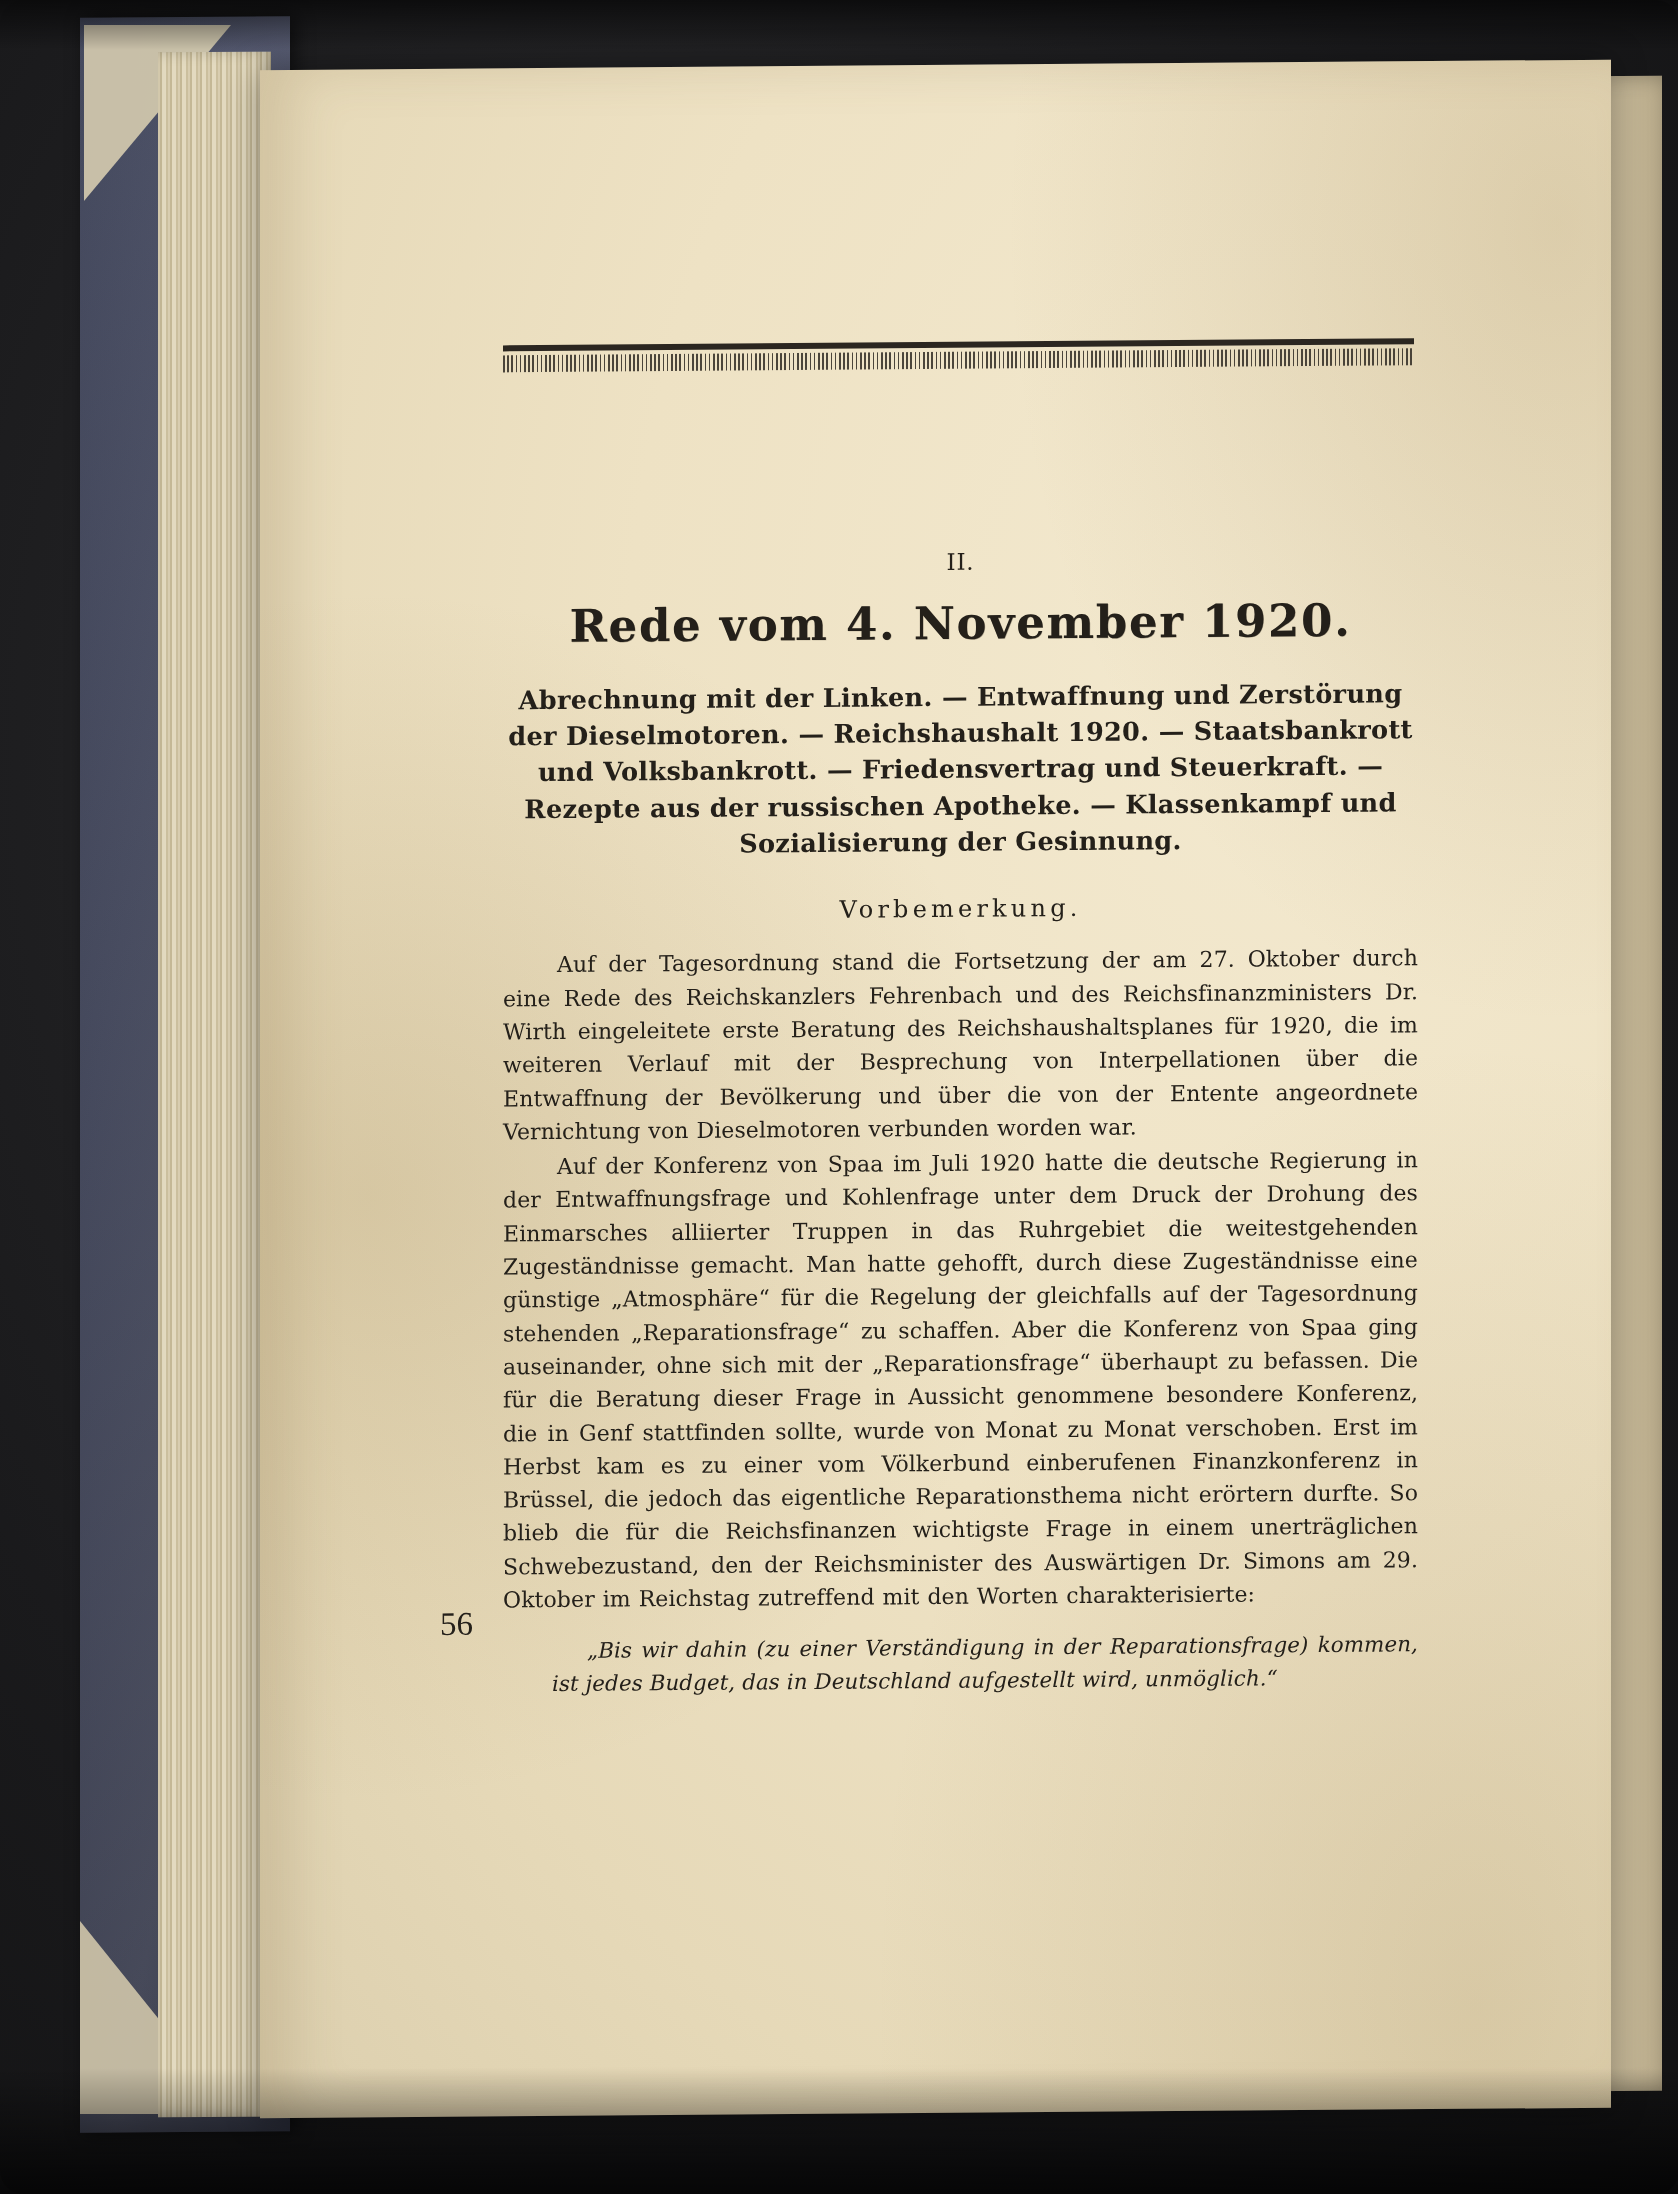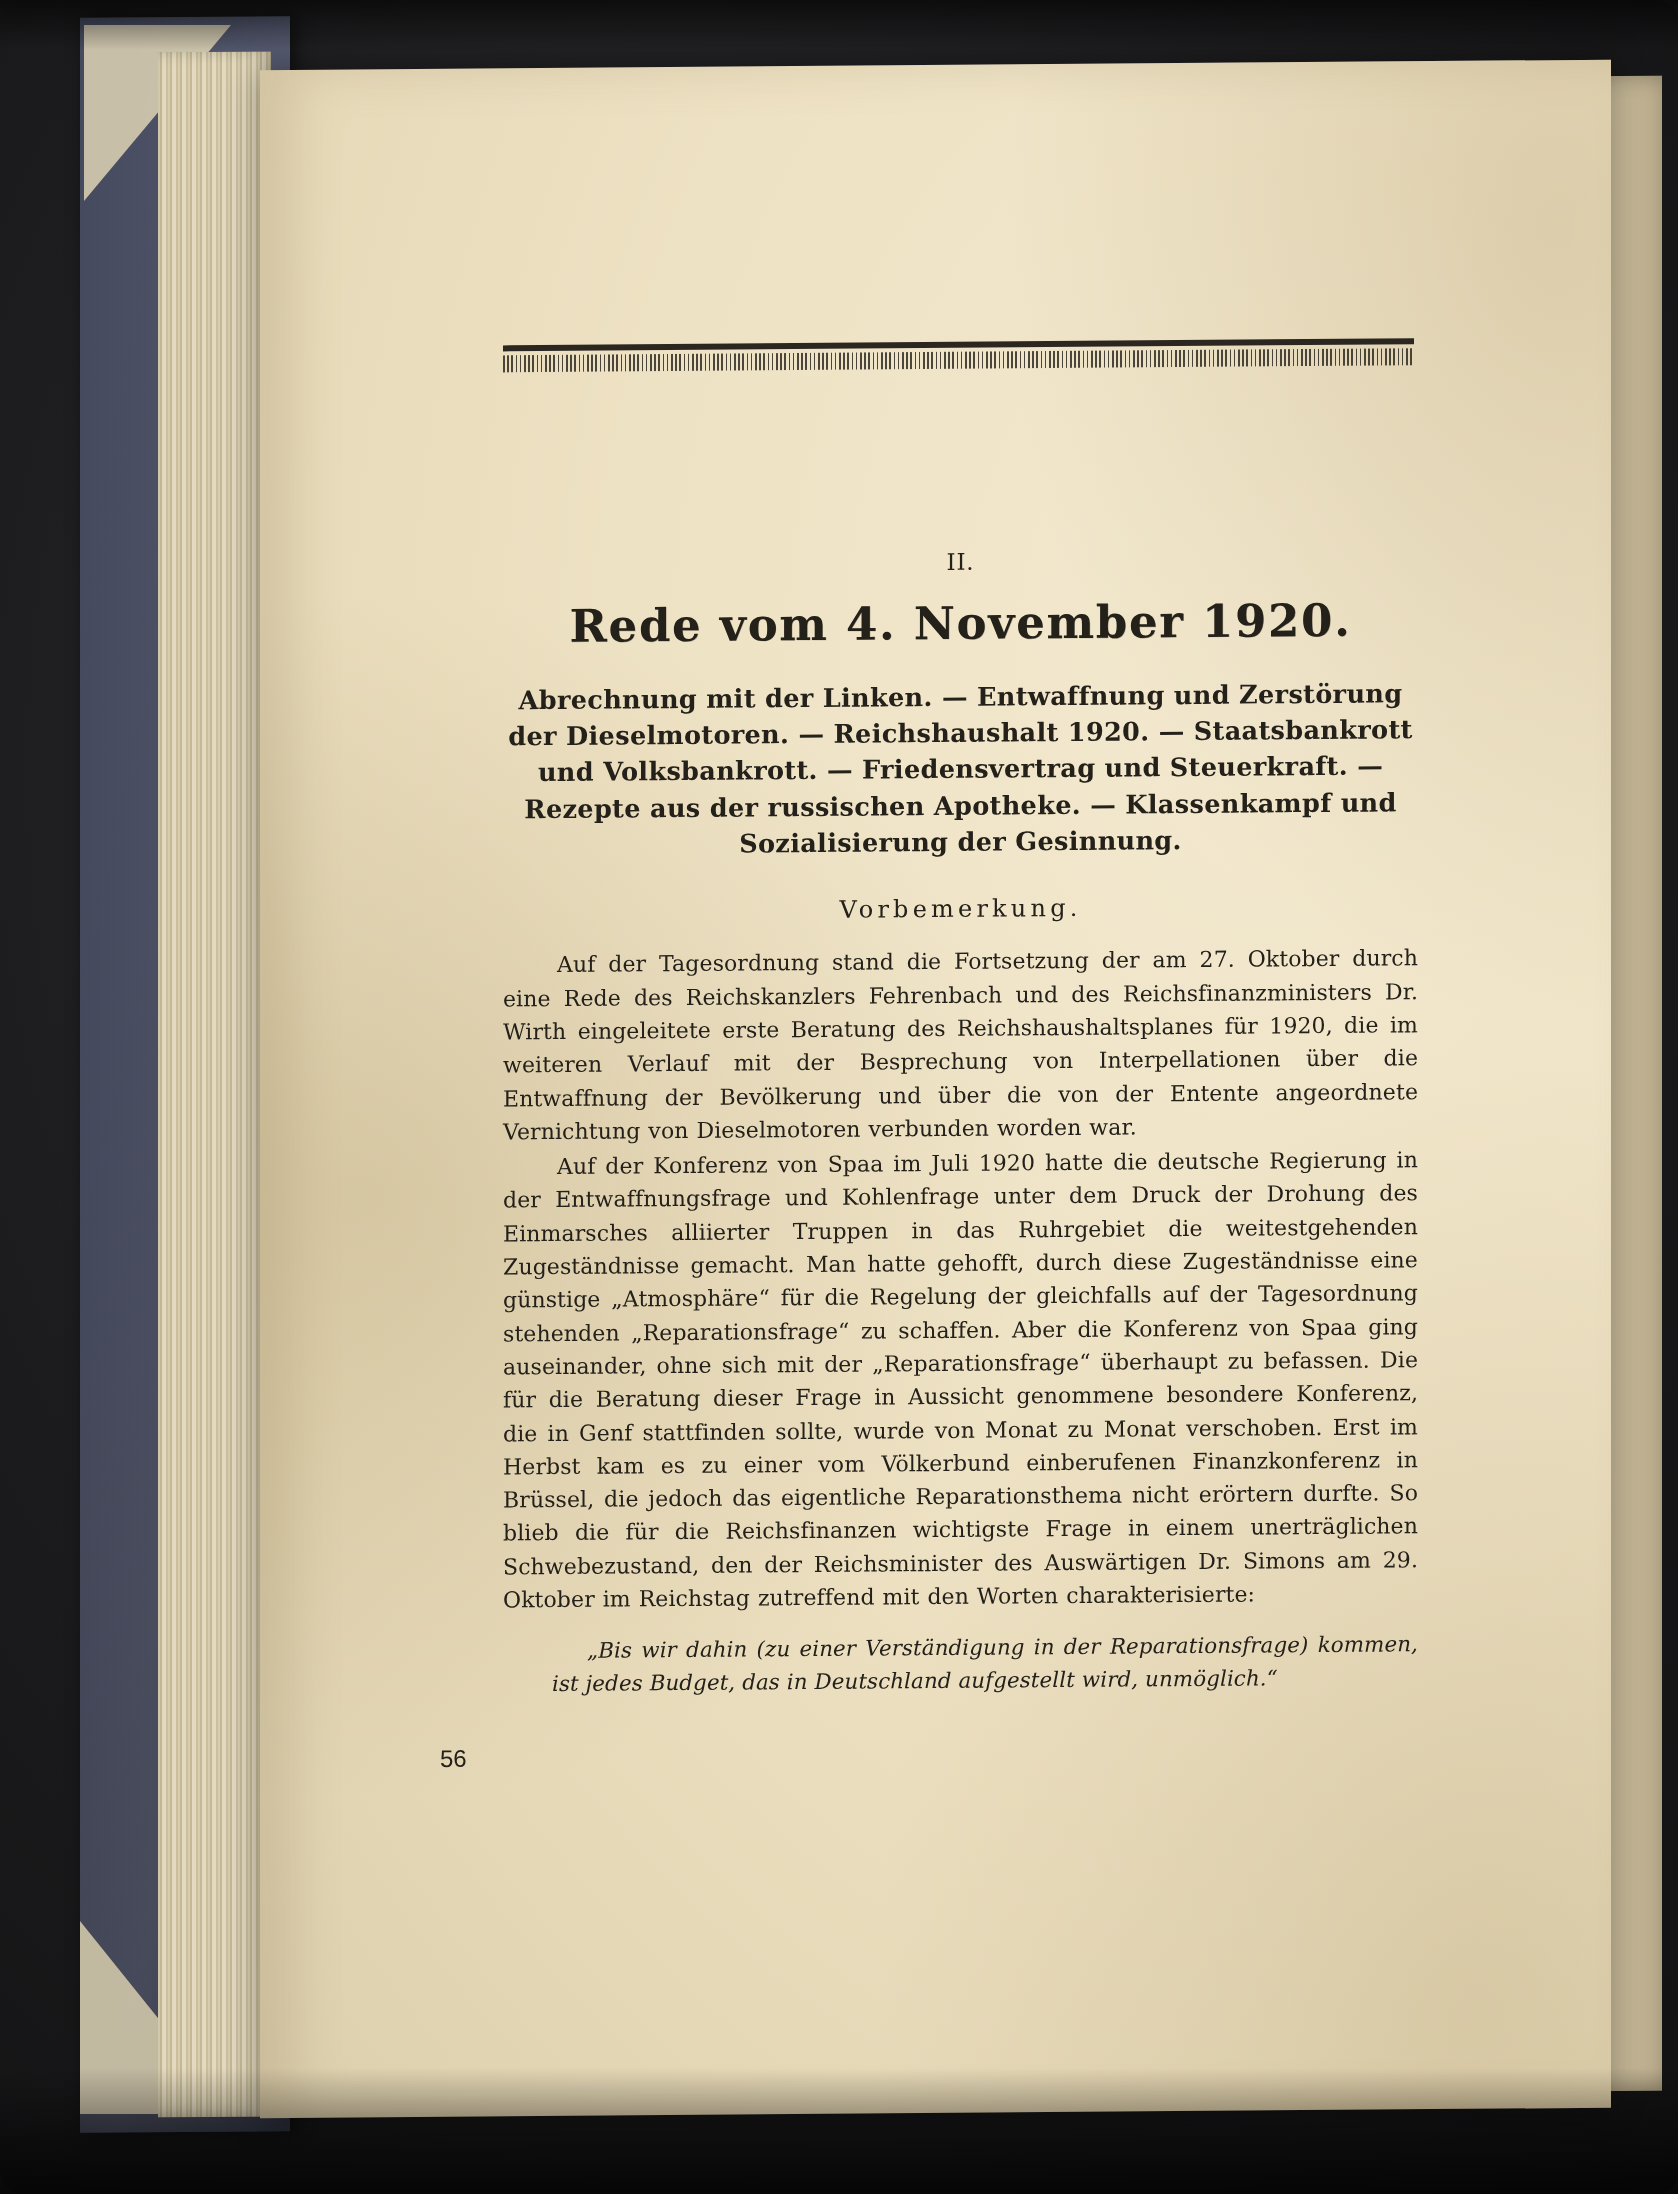--- a/index.html
+++ b/index.html
@@ -198,23 +198,23 @@
     margin: 18.5px 0 0 49px;
     text-indent: 35px;
     font-style: italic;
     letter-spacing: 0.1px;
     font-family: "DejaVu Serif", serif;
   }
 
   .folio {
     position: absolute;
     left: 180px;
-    top: 1676px;
-    font-size: 24px;
-    font-family: Liberation Sans, sans-serif;
+    top: 1537px;
+    font-size: 33px;
+    font-family: Liberation Serif, serif;
     color: #24201a;
   }
 
   
   .bottom-shadow {
     position: absolute;
     left: 0; bottom: 0;
     width: 1679px; height: 126px;
     background: linear-gradient(180deg, rgba(0,0,0,0) 0%, rgba(0,0,0,0.75) 100%);
     pointer-events: none;

